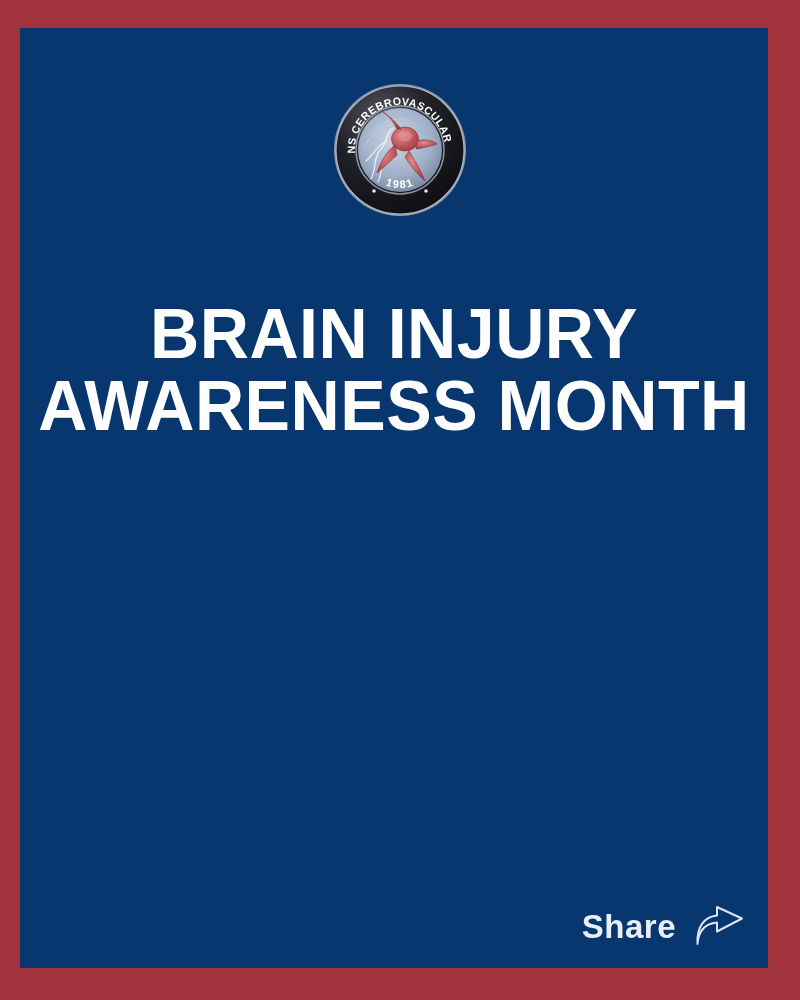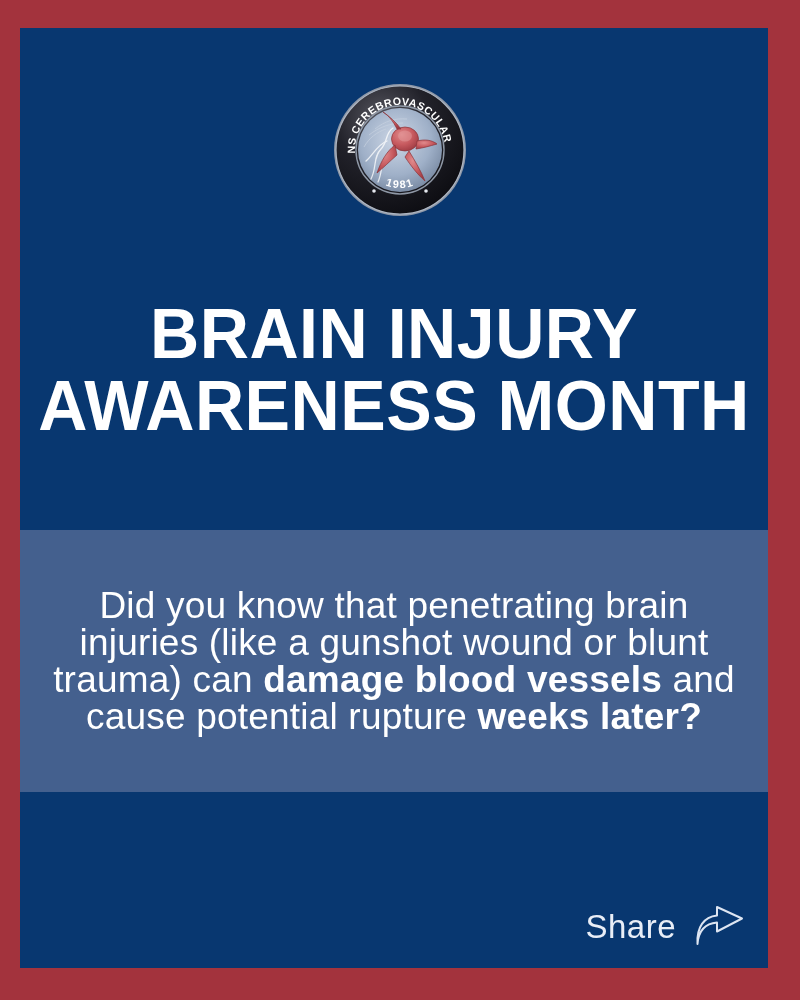--- a/index.html
+++ b/index.html
@@ -73,21 +73,21 @@
   #share-row{
     position:absolute;
     right:22px; bottom:20px;
     display:flex;
     align-items:center;
     gap:18px;
   }
   #share-label{
     color:#e9eef7;
     font-size:33px;
-    font-weight:400;
+    font-weight:700;
     letter-spacing:0.5px;
     line-height:1;
   }
   #share-arrow{ display:block; width:52px; height:44px; }
 </style>
 </head>
 <body>
 
 <div id="poster">
 
@@ -152,23 +152,20 @@
         <circle cx="41" cy="108" r="1.8" fill="#e6e9ef"></circle>
         <circle cx="93" cy="108" r="1.8" fill="#e6e9ef"></circle>
       </svg>
     </div>
 
     <div id="headline">
       <span class="hl">BRAIN INJURY</span>
       <span class="hl">AWARENESS MONTH</span>
     </div>
 
-    <div id="band">
-      <p id="body-copy"><span>Did you know that penetrating brain injuries (like a gunshot wound or blunt trauma) can </span><b>damage blood vessels</b><span> and cause potential rupture </span><b>weeks later?</b></p>
-    </div>
 
     <div id="share-row">
       <span id="share-label">Share</span>
       <svg id="share-arrow" viewBox="0 0 52 44">
         <path d="M3.5,40 C4.5,27 11,19.5 23,18.5 L23,27.5 L48,14.5 L23,3 L23,11.5
                  C10,12.8 2.5,23 3.5,40 Z" fill="none" stroke="#dde5f2" stroke-width="2" stroke-linejoin="round" stroke-linecap="round"></path>
       </svg>
     </div>
 
   </div>

